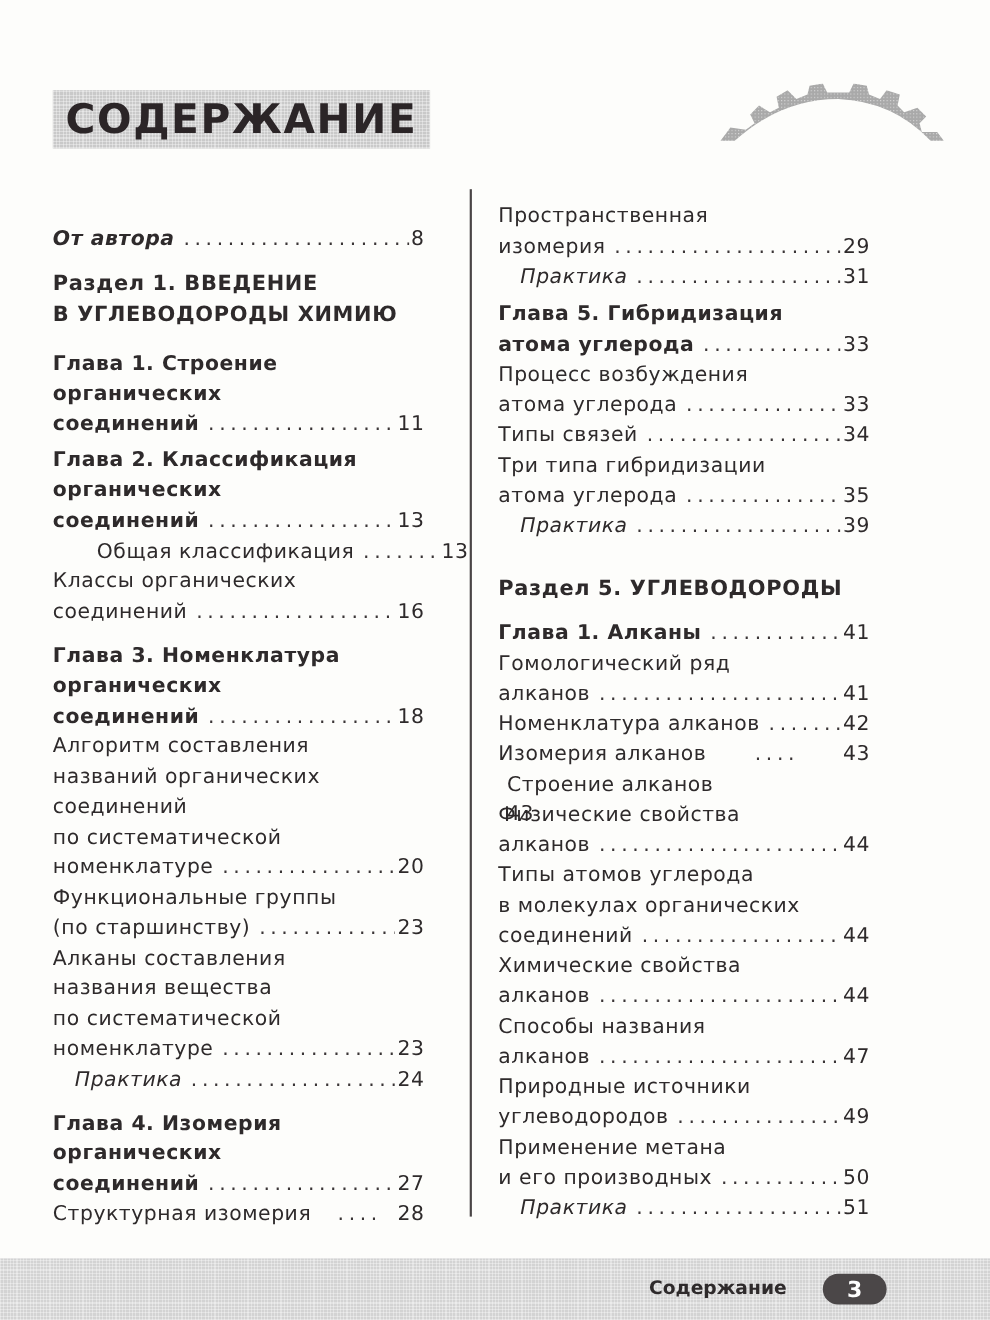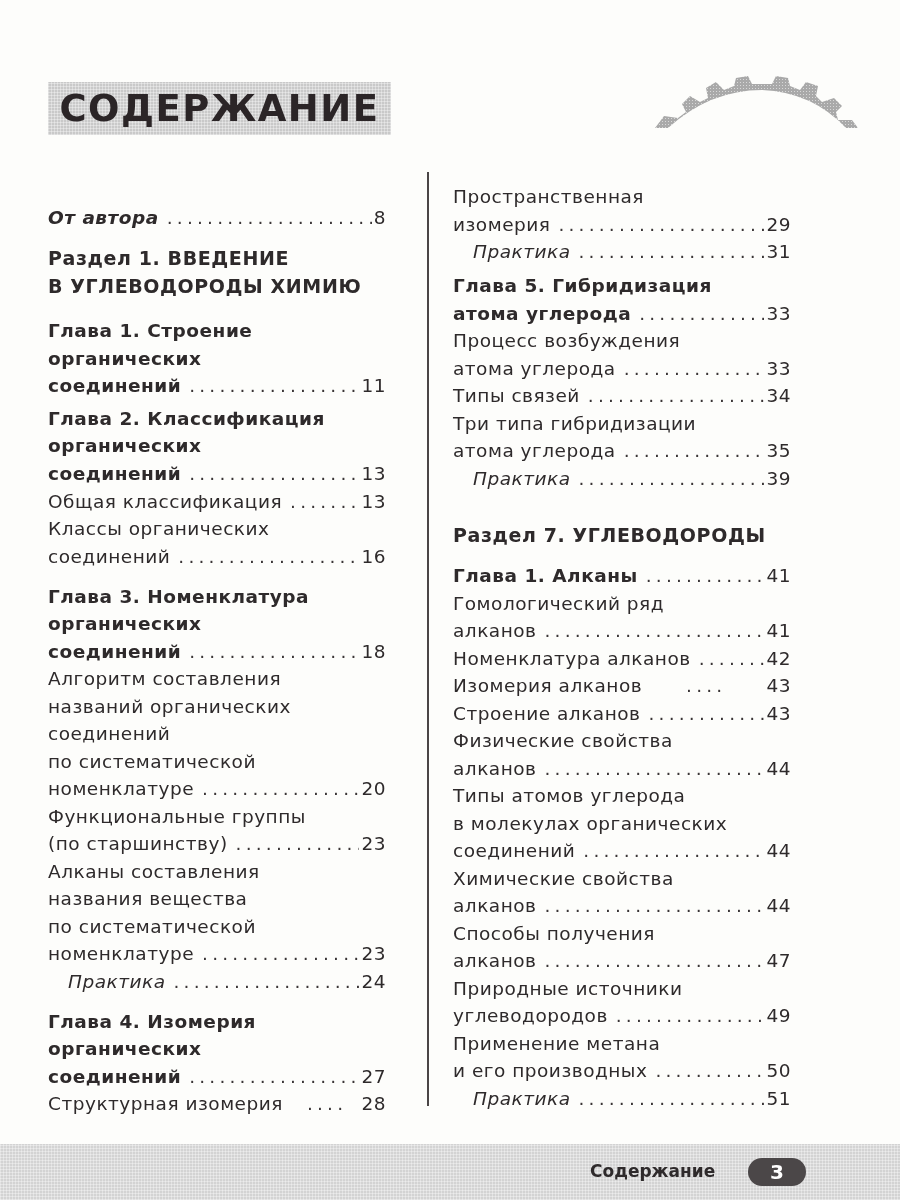--- a/index.html
+++ b/index.html
@@ -114,21 +114,21 @@
       <span class="txt bold">Глава 2. Классификация</span>
     </div>
     <div class="line left" style="top: 433px;">
       <span class="txt bold">органических</span>
     </div>
     <div class="line left" style="top: 461px;">
       <span class="txt bold">соединений</span>
       <span class="dots">............................................................</span>
       <span class="pg">13</span>
     </div>
-    <div class="line left" style="top: 489px;">
+    <div class="line left" style="top: 489px; margin-left: 40px;">
       <span class="txt">Общая классификация</span>
       <span class="dots">............................................................</span>
       <span class="pg">13</span>
     </div>
     <div class="line left" style="top: 516px;">
       <span class="txt">Классы органических</span>
     </div>
     <div class="line left" style="top: 544px;">
       <span class="txt">соединений</span>
       <span class="dots">............................................................</span>
@@ -248,21 +248,21 @@
       <span class="txt">атома углерода</span>
       <span class="dots">............................................................</span>
       <span class="pg">35</span>
     </div>
     <div class="line right" style="top: 466px;">
       <span class="txt ital indent">Практика</span>
       <span class="dots">............................................................</span>
       <span class="pg">39</span>
     </div>
     <div class="line right" style="top: 522px;">
-      <span class="txt section">Раздел 7. УГЛЕВОДОРОДЫ</span>
+      <span class="txt section">Раздел 5. УГЛЕВОДОРОДЫ</span>
     </div>
     <div class="line right" style="top: 563px;">
       <span class="txt bold">Глава 1. Алканы</span>
       <span class="dots">............................................................</span>
       <span class="pg">41</span>
     </div>
     <div class="line right" style="top: 591px;">
       <span class="txt">Гомологический ряд</span>
     </div>
     <div class="line right" style="top: 618px;">
@@ -273,21 +273,21 @@
     <div class="line right" style="top: 646px;">
       <span class="txt">Номенклатура алканов</span>
       <span class="dots">............................................................</span>
       <span class="pg">42</span>
     </div>
     <div class="line right" style="top: 673px; gap: 36px;">
       <span class="txt">Изомерия алканов</span>
       <span class="dots">............................................................</span>
       <span class="pg">43</span>
     </div>
-    <div class="line right" style="top: 701px;">
+    <div class="line right" style="top: 701px; flex-direction: column;">
       <span class="txt">Строение алканов</span>
       <span class="dots">............................................................</span>
       <span class="pg">43</span>
     </div>
     <div class="line right" style="top: 728px;">
       <span class="txt">Физические свойства</span>
     </div>
     <div class="line right" style="top: 756px;">
       <span class="txt">алканов</span>
       <span class="dots">............................................................</span>
@@ -306,21 +306,21 @@
     </div>
     <div class="line right" style="top: 866px;">
       <span class="txt">Химические свойства</span>
     </div>
     <div class="line right" style="top: 893px;">
       <span class="txt">алканов</span>
       <span class="dots">............................................................</span>
       <span class="pg">44</span>
     </div>
     <div class="line right" style="top: 921px;">
-      <span class="txt">Способы получения</span>
+      <span class="txt">Способы названия</span>
     </div>
     <div class="line right" style="top: 948px;">
       <span class="txt">алканов</span>
       <span class="dots">............................................................</span>
       <span class="pg">47</span>
     </div>
     <div class="line right" style="top: 976px;">
       <span class="txt">Природные источники</span>
     </div>
     <div class="line right" style="top: 1003px;">

